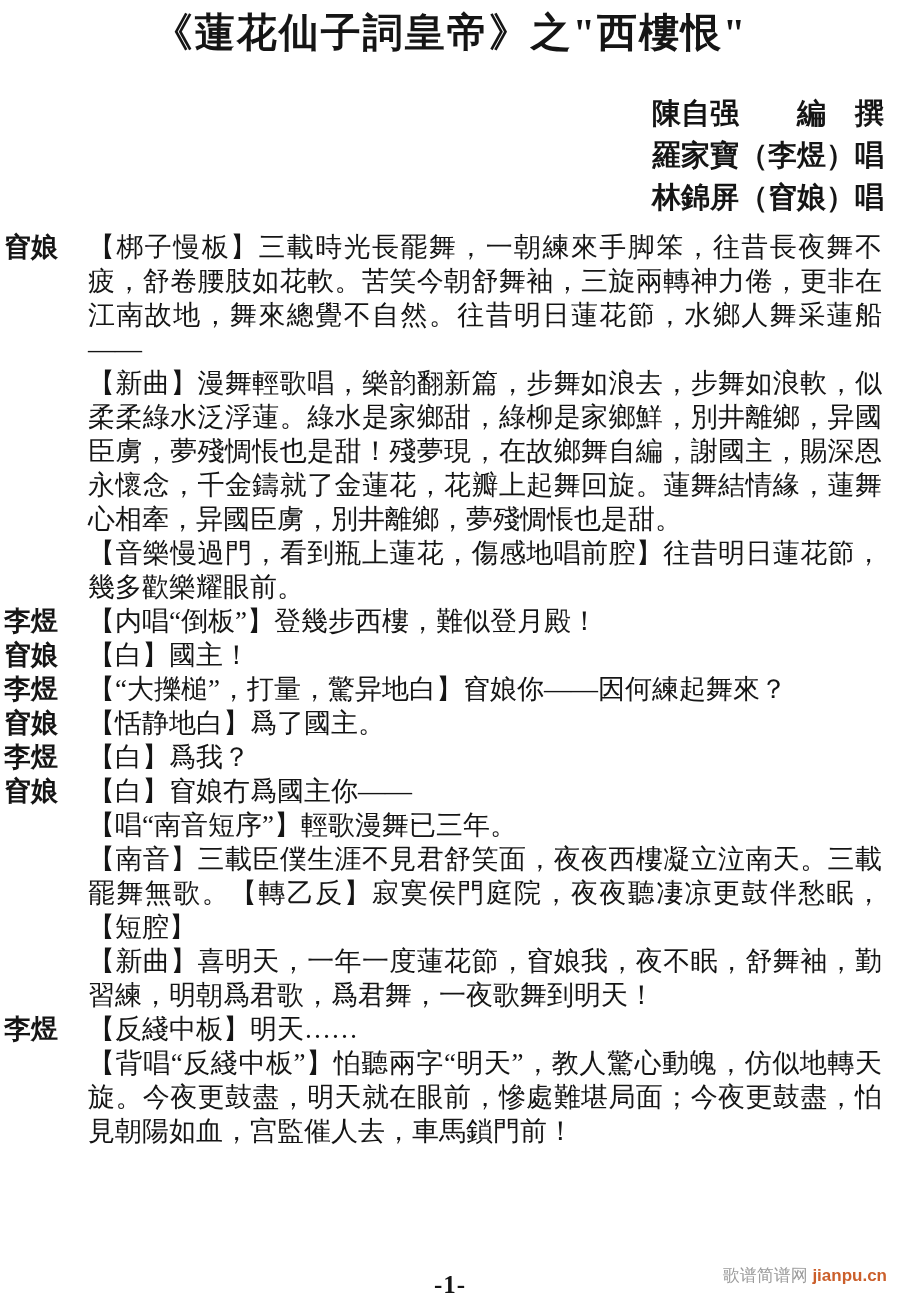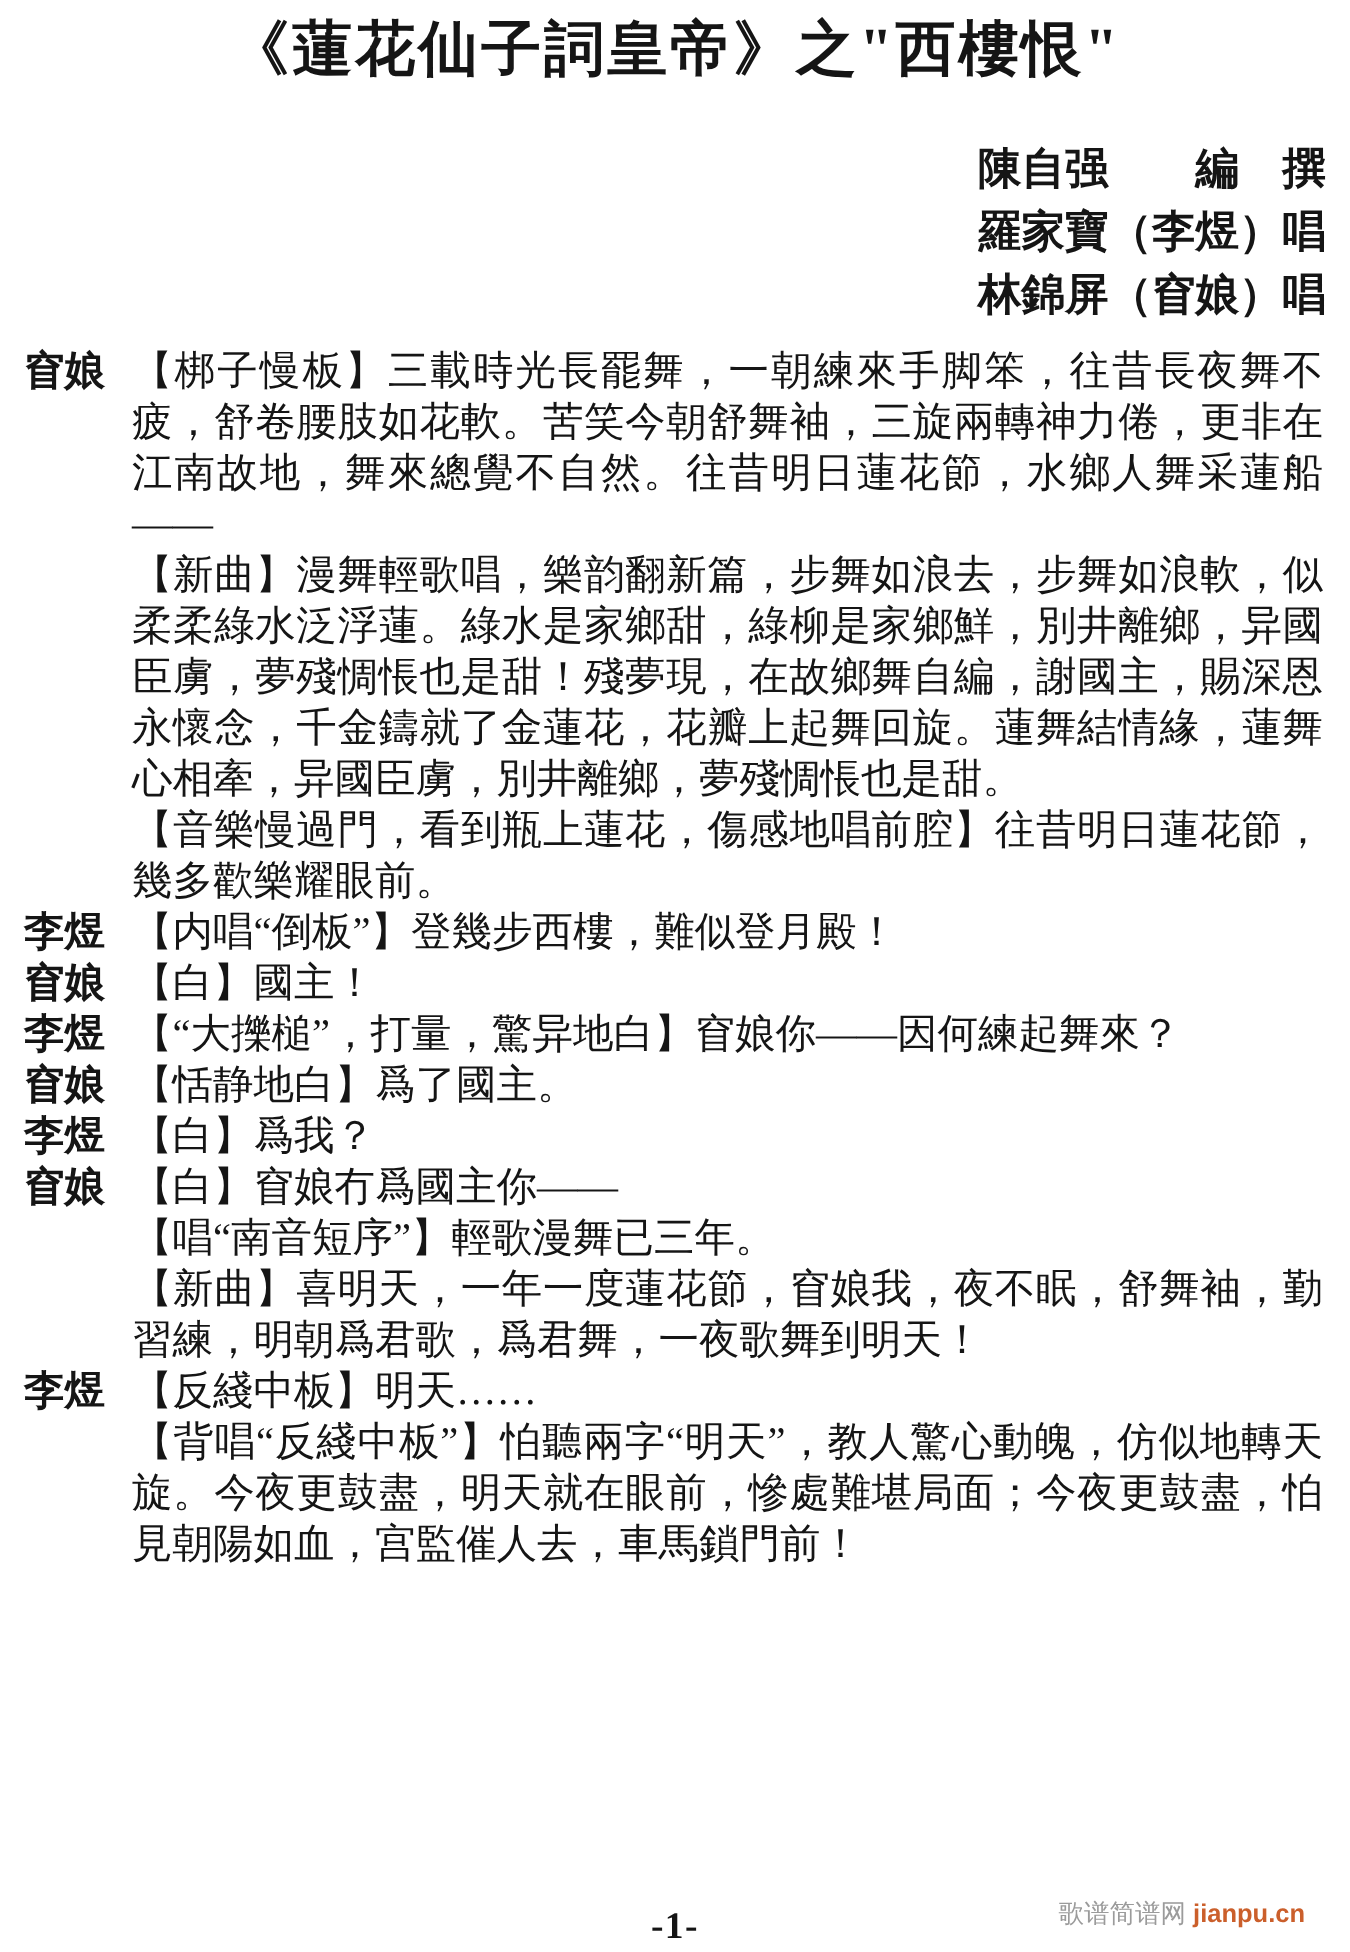--- a/index.html
+++ b/index.html
@@ -23,41 +23,41 @@
     width:max-content;
     margin:34px 16px 0 auto;
     font-size:29px; font-weight:700;
     line-height:42px;
     text-align:right;
   }
   .script { margin-top:12px; padding-right:18px; }
   .row { display:flex; align-items:flex-start; }
   .speaker {
     flex:0 0 88px;
-    padding-left:16px;
+    padding-left:4px;
     box-sizing:border-box;
     font-size:27px; font-weight:700;
     line-height:34px;
     white-space:nowrap;
   }
   .para {
     flex:1;
     font-size:27px; font-weight:400;
     line-height:34px;
     text-align:justify;
     text-justify:inter-ideograph;
   }
   .pageno {
     position:absolute; left:0; right:0; bottom:2px;
     text-align:center;
     font-size:25px; font-weight:600;
     letter-spacing:1px;
   }
   .watermark {
-    position:absolute; right:30px; bottom:14px;
+    position:absolute; right:13px; bottom:14px;
     font-family:"Liberation Sans","DejaVu Sans",sans-serif;
     font-size:17px;
   }
   .wm-site { color:#9b9b9b; }
   .wm-url  { color:#cb5f2b; font-weight:700; }
 </style>
 </head>
 <body>
 
 <div class="page">
@@ -116,20 +116,24 @@
     <div class="row">
       <div class="speaker">窅娘</div>
       <div class="para">【白】窅娘冇爲國主你——</div>
     </div>
 
     <div class="row">
       <div class="speaker"></div>
       <div class="para">【唱“南音短序”】輕歌漫舞已三年。</div>
     </div>
 
+    <div class="row">
+      <div class="speaker"></div>
+      <div class="para">【南音】三載臣僕生涯不見君舒笑面，夜夜西樓凝立泣南天。三載罷舞無歌。【轉乙反】寂寞侯門庭院，夜夜聽凄凉更鼓伴愁眠，【短腔】</div>
+    </div>
 
     <div class="row">
       <div class="speaker"></div>
       <div class="para">【新曲】喜明天，一年一度蓮花節，窅娘我，夜不眠，舒舞袖，勤習練，明朝爲君歌，爲君舞，一夜歌舞到明天！</div>
     </div>
 
     <div class="row">
       <div class="speaker">李煜</div>
       <div class="para">【反綫中板】明天……</div>
     </div>

